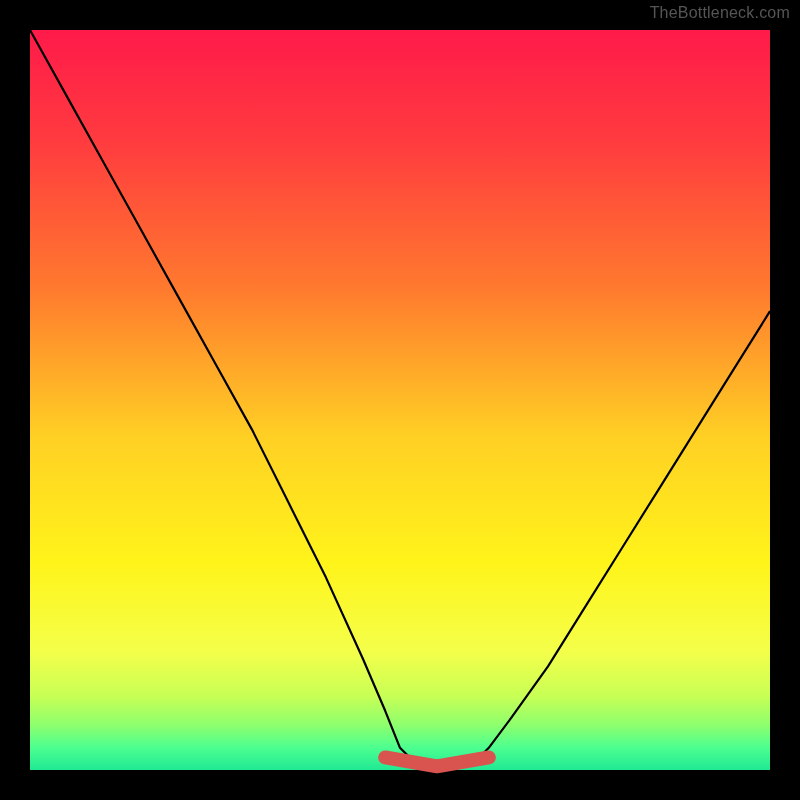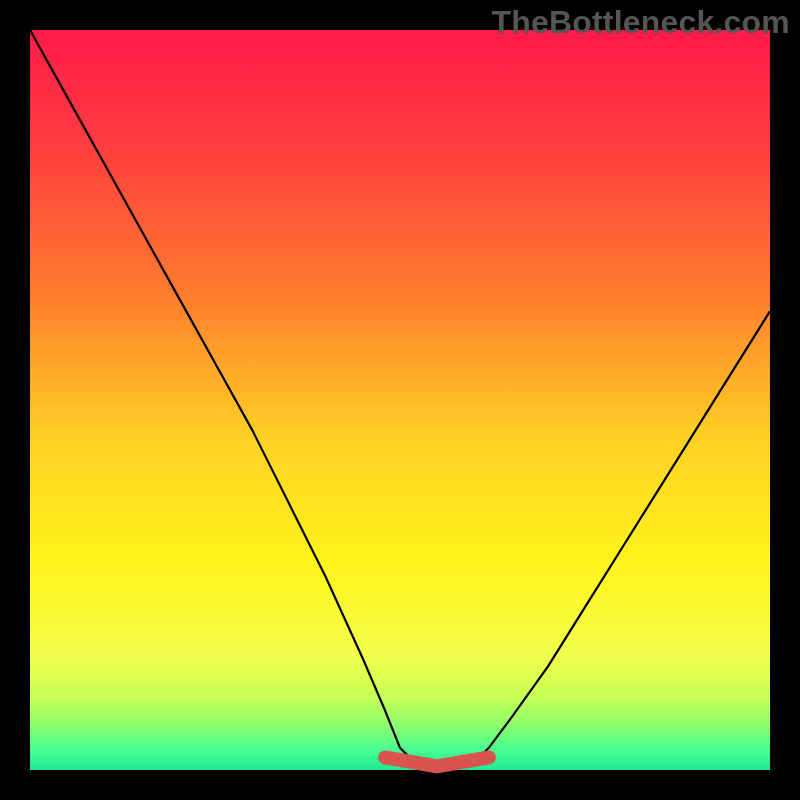--- a/index.html
+++ b/index.html
@@ -14,22 +14,22 @@
   .frame {
     position: relative;
     width: 800px;
     height: 800px;
     background: #000;
   }
   .watermark {
     position: absolute;
     top: 4px;
     right: 10px;
-    font-size: 32px;
-    font-weight: 700;
+    font-size: 16px;
+    font-weight: 400;
     color: #555;
     letter-spacing: 0.2px;
     z-index: 3;
   }
   svg {
     position: absolute;
     top: 0;
     left: 0;
   }
 </style>

